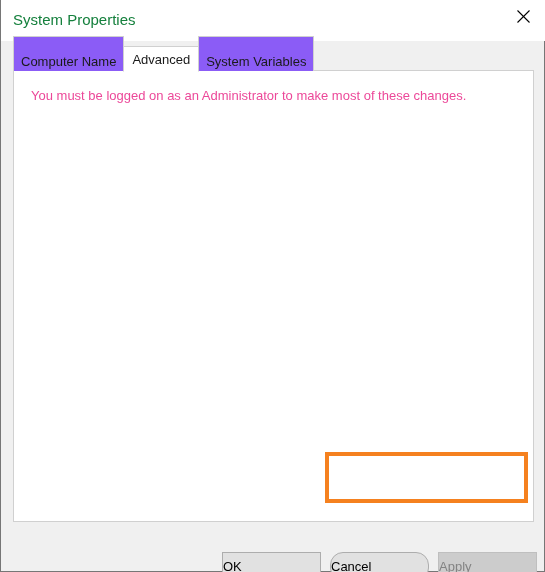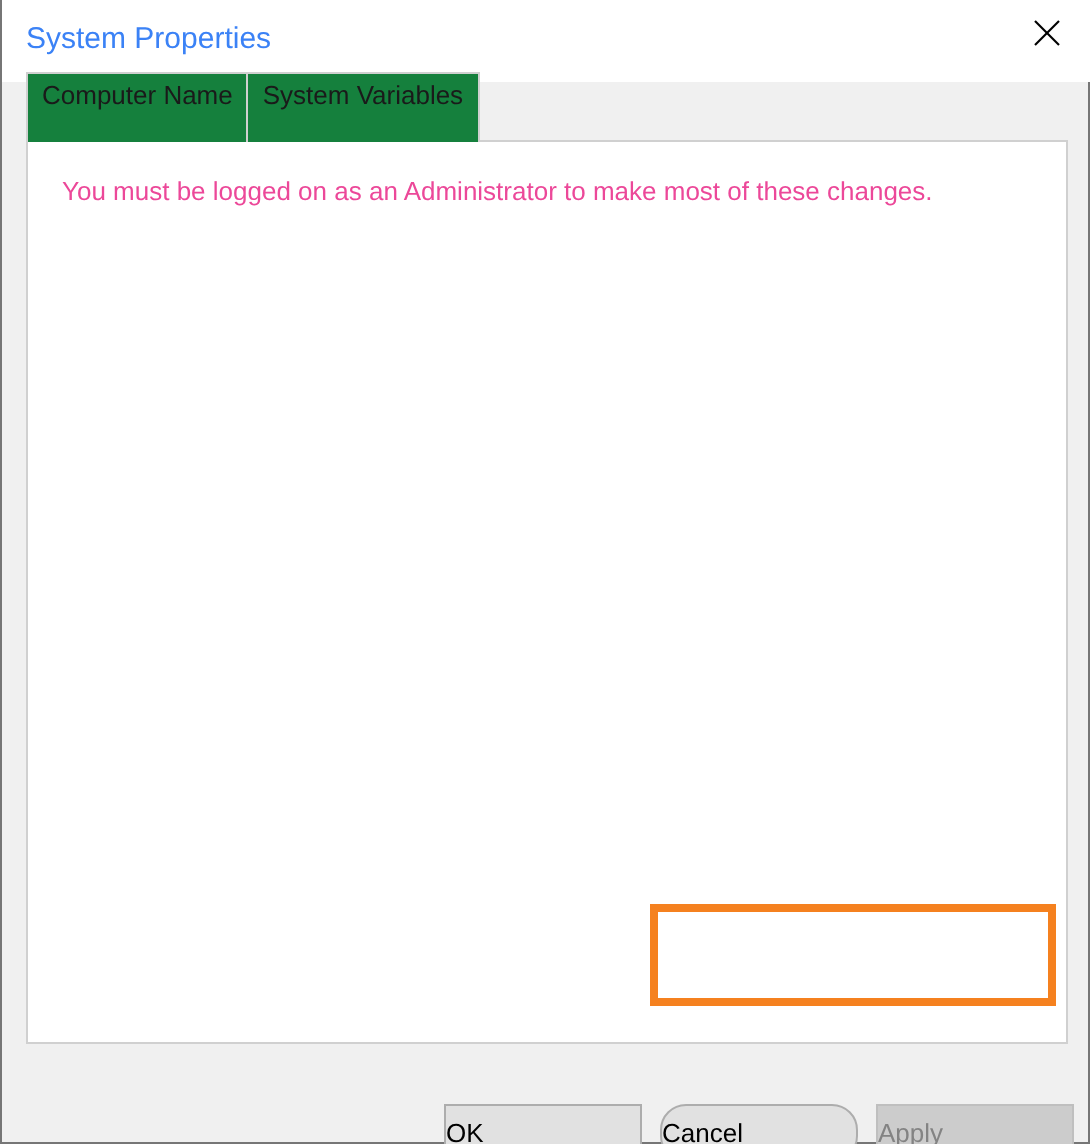--- a/index.html
+++ b/index.html
@@ -36,21 +36,21 @@
     width: 545px;
     height: 41px;
     background: #ffffff;
     box-sizing: border-box;
   }
   #title-text {
     position: absolute;
     left: 12px;
     top: 11px;
     font-size: 15px;
-    color: #3b82f6;
+    color: #15803d;
     font-family: "Liberation Sans", sans-serif;
     white-space: nowrap;
   }
   #close-button {
     position: absolute;
     right: 0px;
     top: 0px;
     width: 46px;
     height: 32px;
     display: flex;
@@ -67,23 +67,23 @@
     top: 46px;
     height: 25px;
     display: flex;
     align-items: flex-end;
     z-index: 3;
   }
   .tab {
     position: relative;
     height: 35px;
     line-height: 22px;
-    padding: 0 7px;
-    box-sizing: border-box;
-    background: #15803d;
+    padding: 14px 7px;
+    box-sizing: border-box;
+    background: #8b5cf6;
     border: 1px solid #d0d0d0;
     border-bottom: none;
     font-size: 13px;
     color: #1a1a1a;
     white-space: nowrap;
     margin-right: -1px;
     cursor: default;
   }
   .tab.selected {
     background: #ffffff;
@@ -232,20 +232,21 @@
         <svg width="13" height="13" viewBox="0 0 13 13" aria-hidden="true">
           <line x1="0.5" y1="0.5" x2="12.5" y2="12.5" stroke="#000000" stroke-width="1.1"></line>
           <line x1="12.5" y1="0.5" x2="0.5" y2="12.5" stroke="#000000" stroke-width="1.1"></line>
         </svg>
       </span>
     </div>
   </div>
 
   <div id="tabstrip">
     <div class="tab">Computer Name</div>
+    <div class="tab selected">Advanced</div>
     <div class="tab">System Variables</div>
   </div>
 
   <div id="tabpanel">
     <div id="admin-note">You must be logged on as an Administrator to make most of these changes.</div>
   </div>
 
   <div class="groupbox" id="group-performance">
     <span class="group-legend">Performance</span>
     <span class="group-desc">Visual effects, processor scheduling, memory usage, and virtual memory</span>

